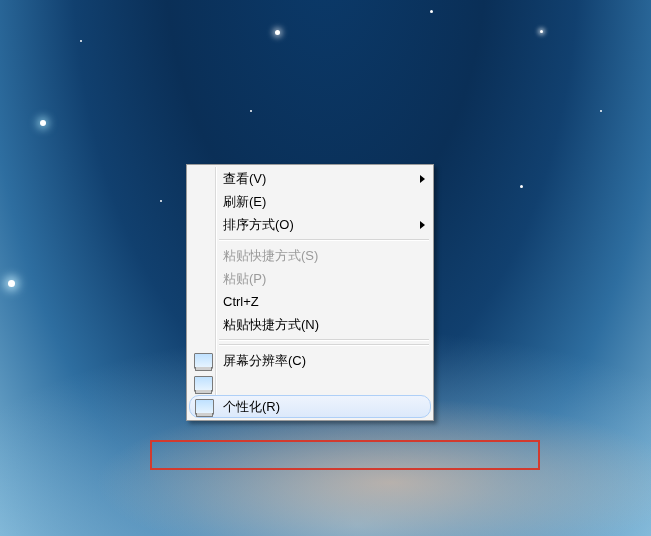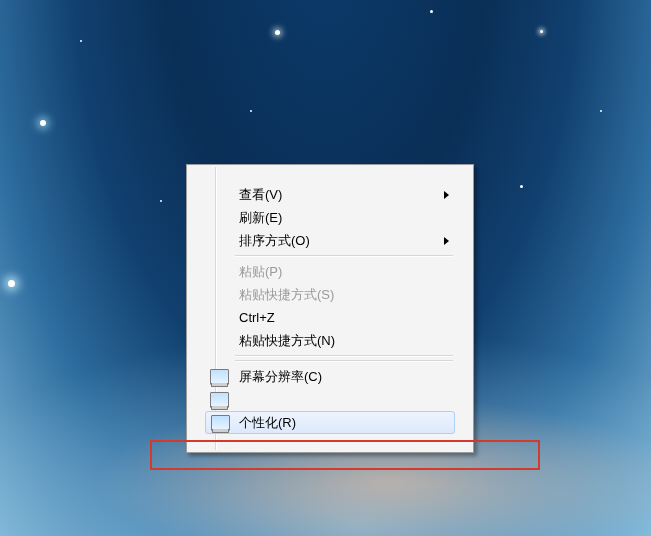--- a/index.html
+++ b/index.html
@@ -30,25 +30,25 @@
   .s6 { width:2px; height:2px; left:160px; top:200px; }
   .s7 { width:2px; height:2px; left:600px; top:110px; }
   .s8 { width:3px; height:3px; left:520px; top:185px; }
   .s9 { width:7px; height:7px; left:8px;  top:280px; box-shadow:0 0 10px 4px rgba(200,240,255,.8); }
   .s10{ width:2px; height:2px; left:250px; top:110px; }
 
   .context-menu {
     position: absolute;
     left: 186px;
     top: 164px;
-    width: 288px;
+    width: 248px;
     background: #f4f4f4;
     border: 1px solid #9b9b9b;
     box-shadow: 3px 3px 4px rgba(0,0,0,.35);
-    padding: 18px;
+    padding: 2px;
     box-sizing: border-box;
   }
   .gutter {
     position: absolute;
     left: 28px;
     top: 2px;
     bottom: 2px;
     width: 0;
     border-left: 1px solid #d9d9d9;
     border-right: 1px solid #ffffff;
@@ -66,21 +66,21 @@
   .item.disabled { color: #9a9a9a; }
   .item .label { flex: 1; }
   .item .shortcut { color: #000; }
   .item .arrow {
     position:absolute; right:6px; top:50%; transform:translateY(-50%);
     width:0; height:0; border-top:4px solid transparent; border-bottom:4px solid transparent; border-left:5px solid #000;
   }
   .item.selected {
     background: linear-gradient(#eef4fd,#dce9fb);
     border: 1px solid #aecff7;
-    border-radius: 3px;
+    border-radius: 10px;
     margin: 0;
     height: 23px;
     box-sizing: border-box;
     padding-left: 33px;
     padding-right: 17px;
   }
   .sep {
     margin: 3px 2px 3px 30px;
     height: 0;
     border-top: 1px solid #d6d6d6;
@@ -132,24 +132,24 @@
       </div>
       <div class="item">
         <span class="label">刷新(E)</span>
       </div>
       <div class="item">
         <span class="label">排序方式(O)</span>
         <span class="arrow"></span>
       </div>
       <div class="sep"></div>
       <div class="item disabled">
-        <span class="label">粘贴(P)</span>
+        <span class="label">粘贴快捷方式(S)</span>
       </div>
       <div class="item disabled">
-        <span class="label">粘贴快捷方式(S)</span>
+        <span class="label">粘贴(P)</span>
       </div>
       <div class="item">
         <span class="shortcut">Ctrl+Z</span>
       </div>
       <div class="item">
         <span class="label">粘贴快捷方式(N)</span>
       </div>
       <div class="sep"></div>
       <div class="sep"></div>
       <div class="item">

